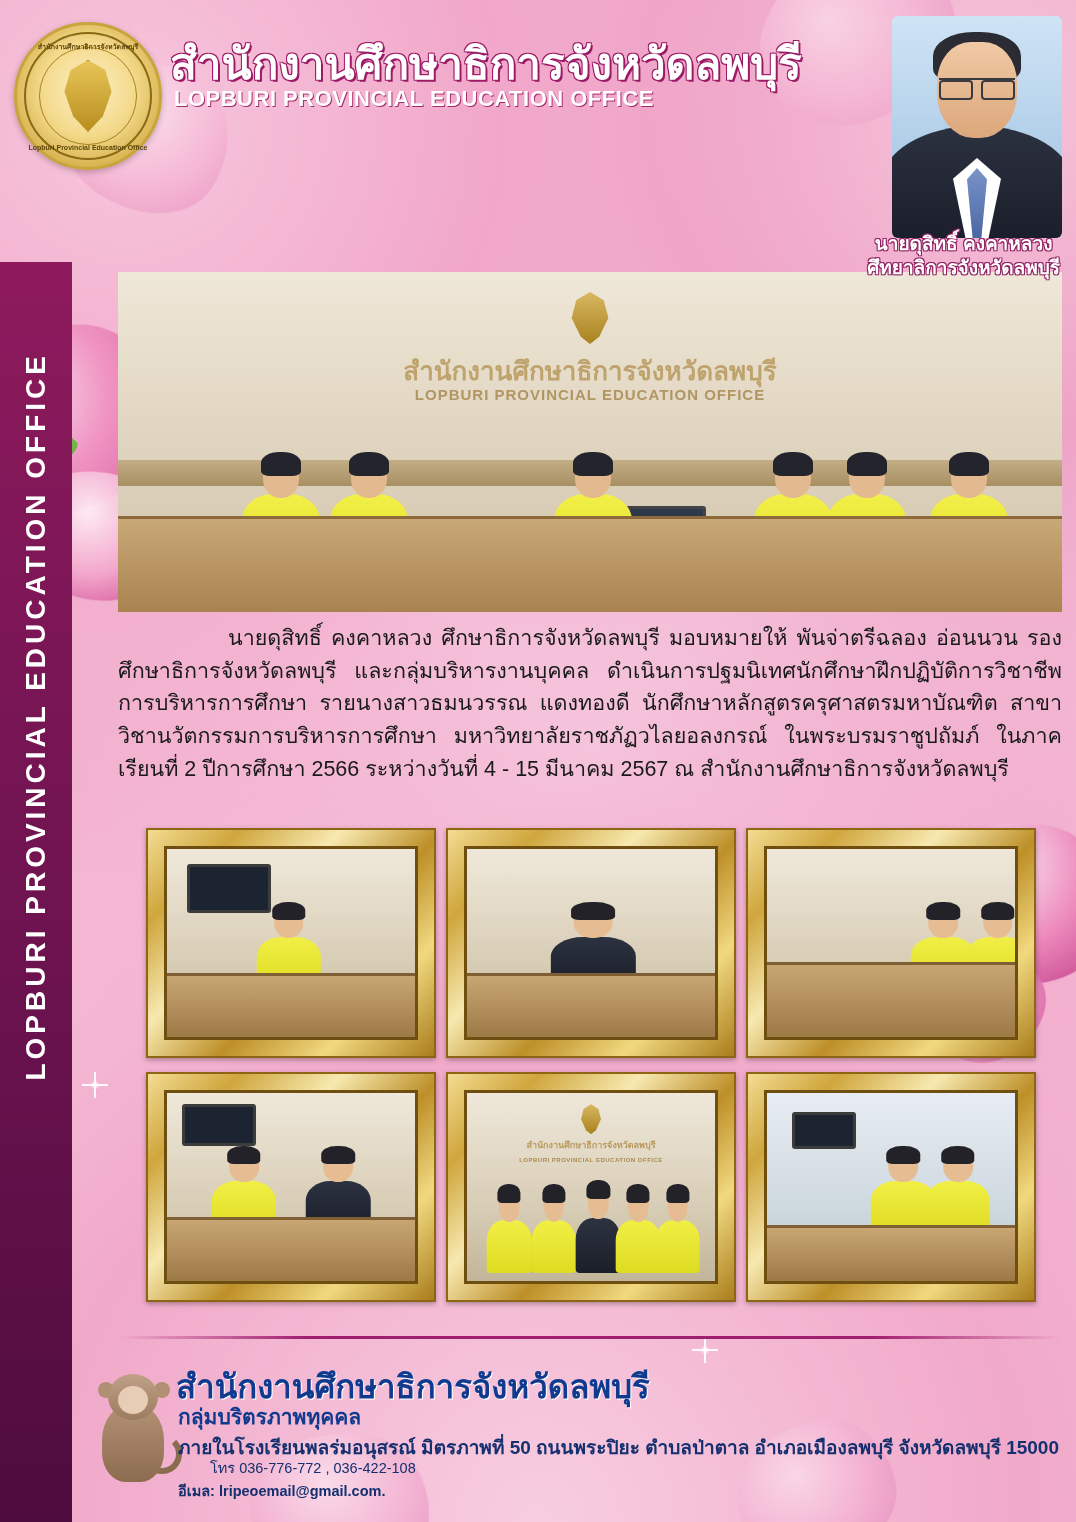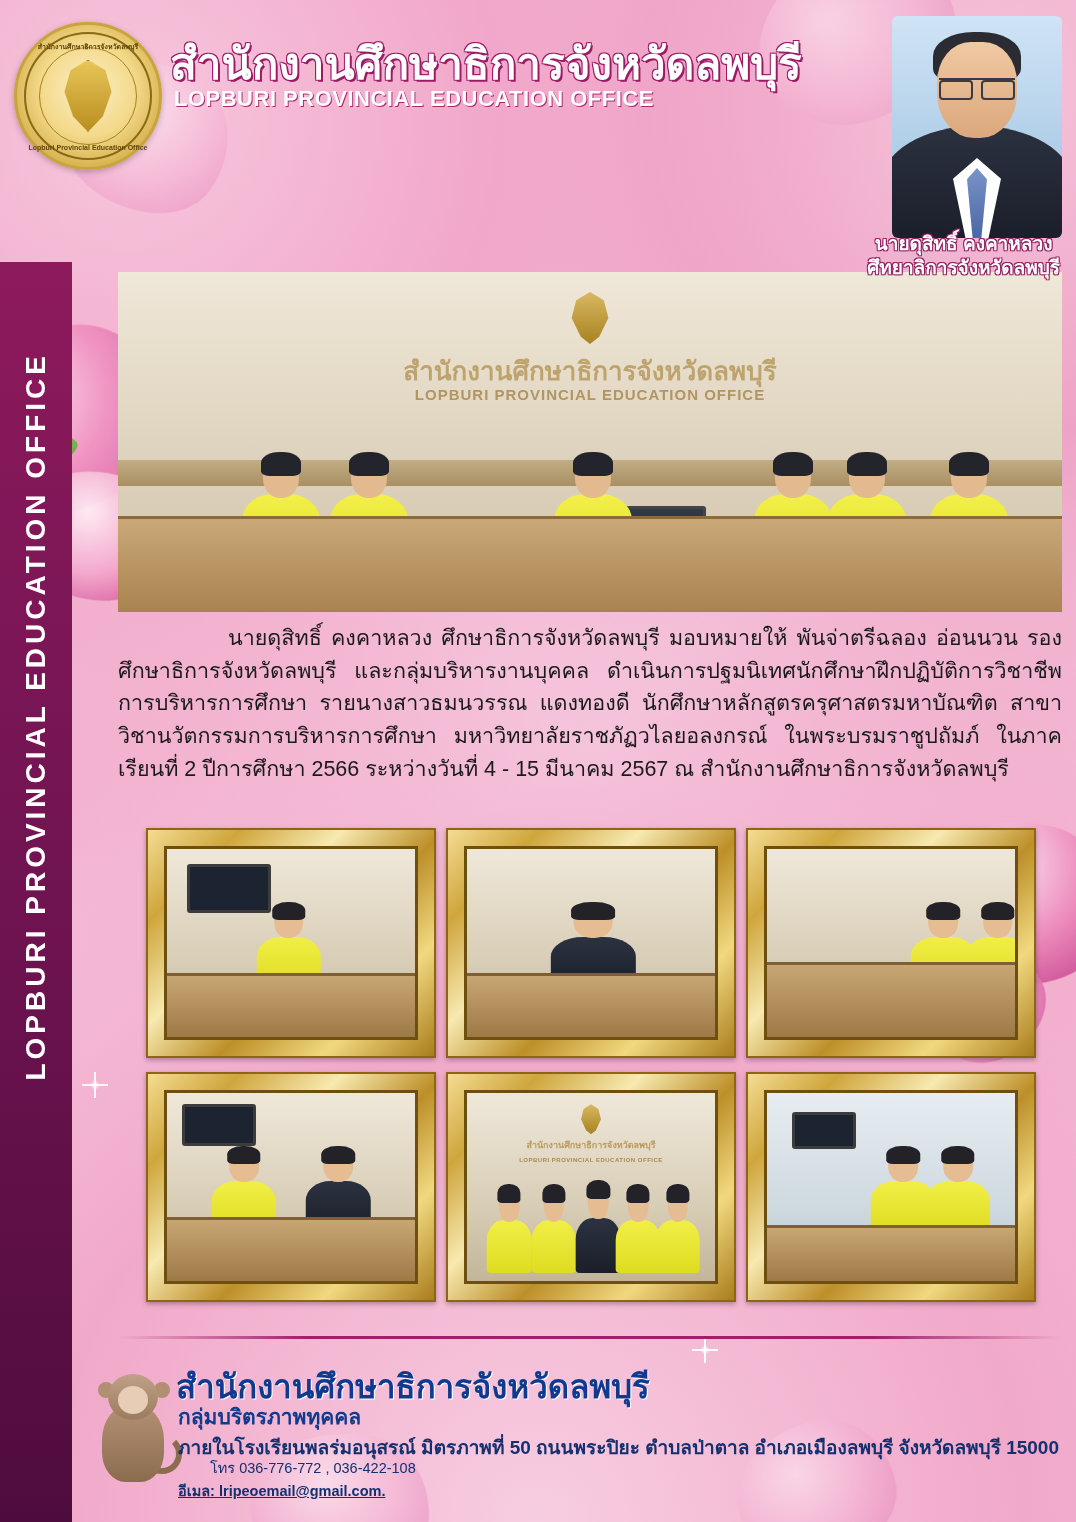--- a/index.html
+++ b/index.html
@@ -351,21 +351,21 @@
   .footer-addr {
     position: absolute; left: 178px; top: 100px;
     color: #14306f; font-size: 19px; font-weight: 600;
   }
   .footer-tel {
     position: absolute; left: 178px; top: 124px;
     color: #14306f; font-size: 14.5px; font-weight: 400; margin-left: 32px;
   }
   .footer-mail {
     position: absolute; left: 178px; top: 147px;
-    color: #14306f; font-size: 14.5px; font-weight: 600; text-decoration: underline;
+    color: #14306f; font-size: 14.5px; font-weight: 600;
   }
   .sparkle {
     position:absolute; width:10px; height:10px;
     background: radial-gradient(circle, #ffffff 0%, rgba(255,255,255,0) 70%);
   }
   .sparkle:before, .sparkle:after {
     content:""; position:absolute; background:#fff; opacity:.9;
   }
   .sparkle:before { left:4px; top:-8px; width:2px; height:26px; }
   .sparkle:after { top:4px; left:-8px; height:2px; width:26px; }

